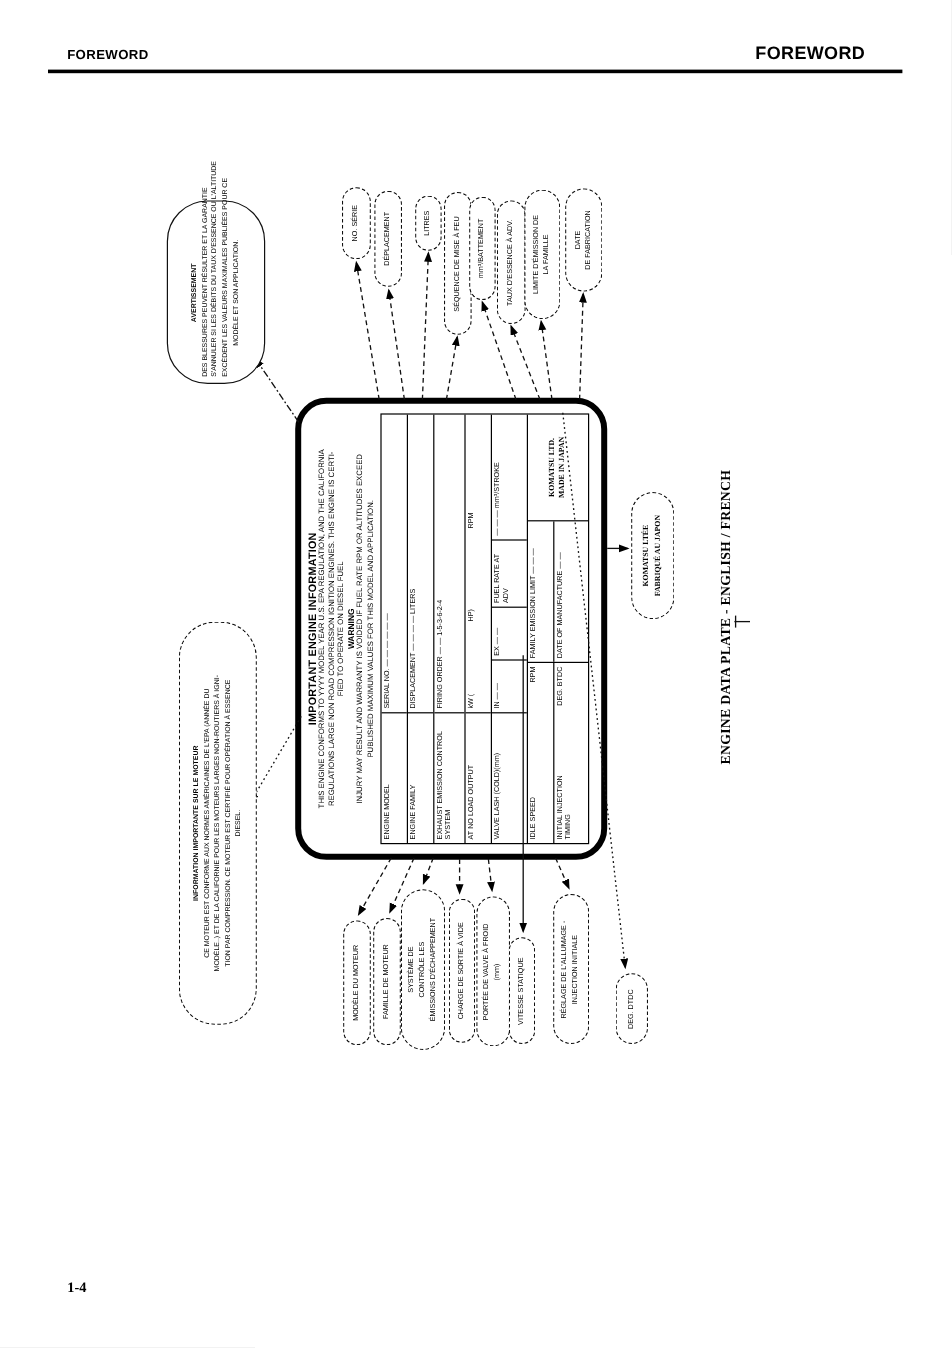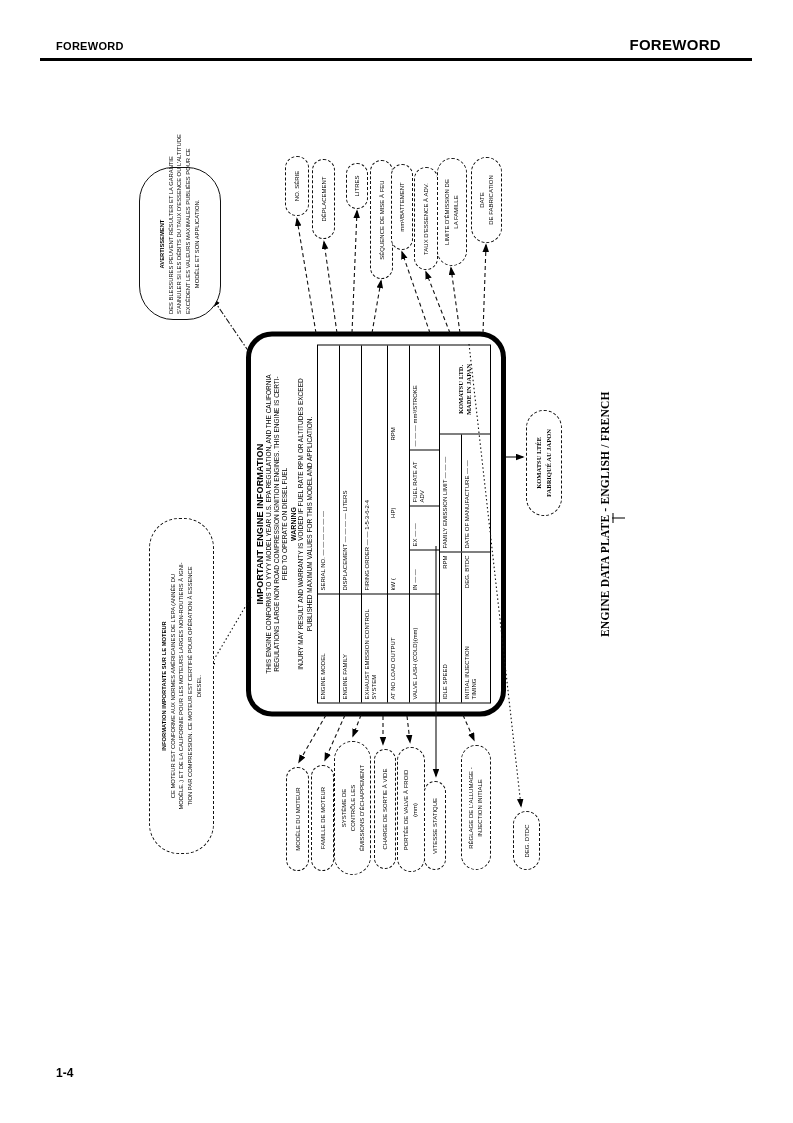--- a/index.html
+++ b/index.html
@@ -42,21 +42,21 @@
   .co-solid{border-style:solid;border-radius:34px;}
   .rot{position:absolute;left:50%;top:50%;transform:translate(-50%,-50%) rotate(-90deg);
        text-align:center;font-size:6px;line-height:1.5;white-space:nowrap;}
   .rot span{display:block;}
   .co-big .rot{white-space:normal;font-size:5.8px;line-height:1.5;}
   .co-big .rot .t{font-weight:bold;display:block;}
   .co-big .rot span{white-space:nowrap;}
   
   .caption{position:absolute;left:594px;top:412px;width:24px;height:220px;}
   .caption .rot{font-family:"Liberation Serif",serif;font-weight:bold;font-size:11.5px;letter-spacing:.2px;}
-  .footer{position:absolute;left:56px;top:1066px;font-size:12px;font-weight:bold;}
+  .footer{position:absolute;left:56px;top:1066px;font-size:12px;font-weight:bold;font-family:Liberation Serif, serif;}
   svg.arrows{position:absolute;left:0;top:0;z-index:3;pointer-events:none;}
 </style>
 </head>
 <body>
 
 <div id="page">
 
   <div class="hdr-left">FOREWORD</div>
   <div class="hdr-right">FOREWORD</div>
   <div class="hdr-rule"></div>

